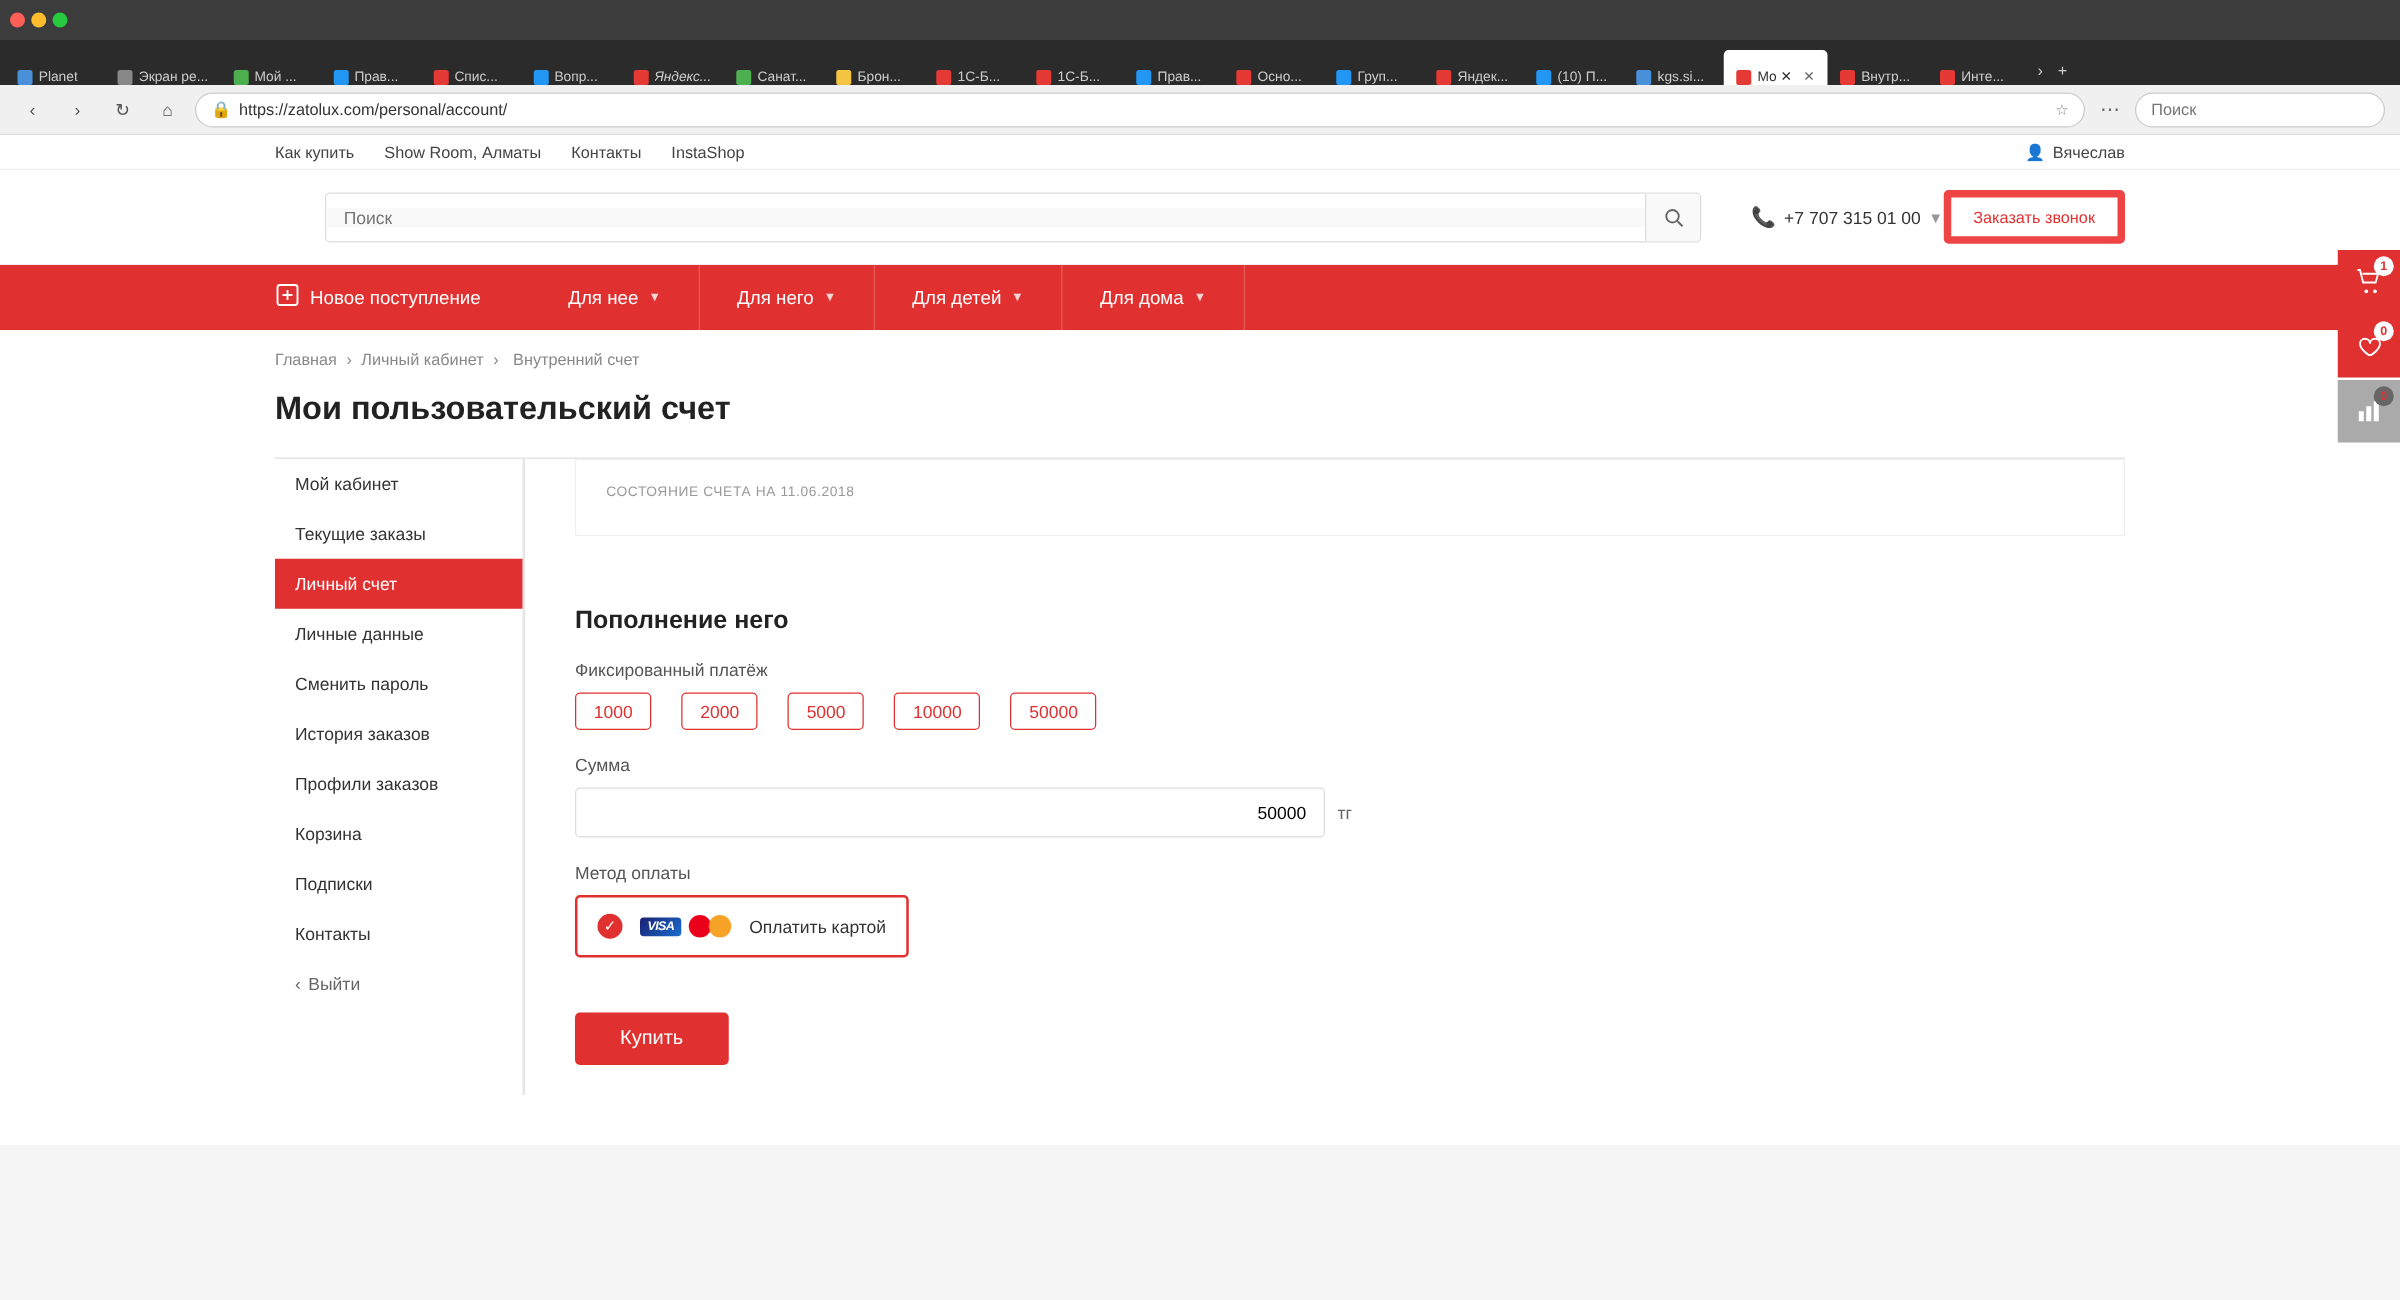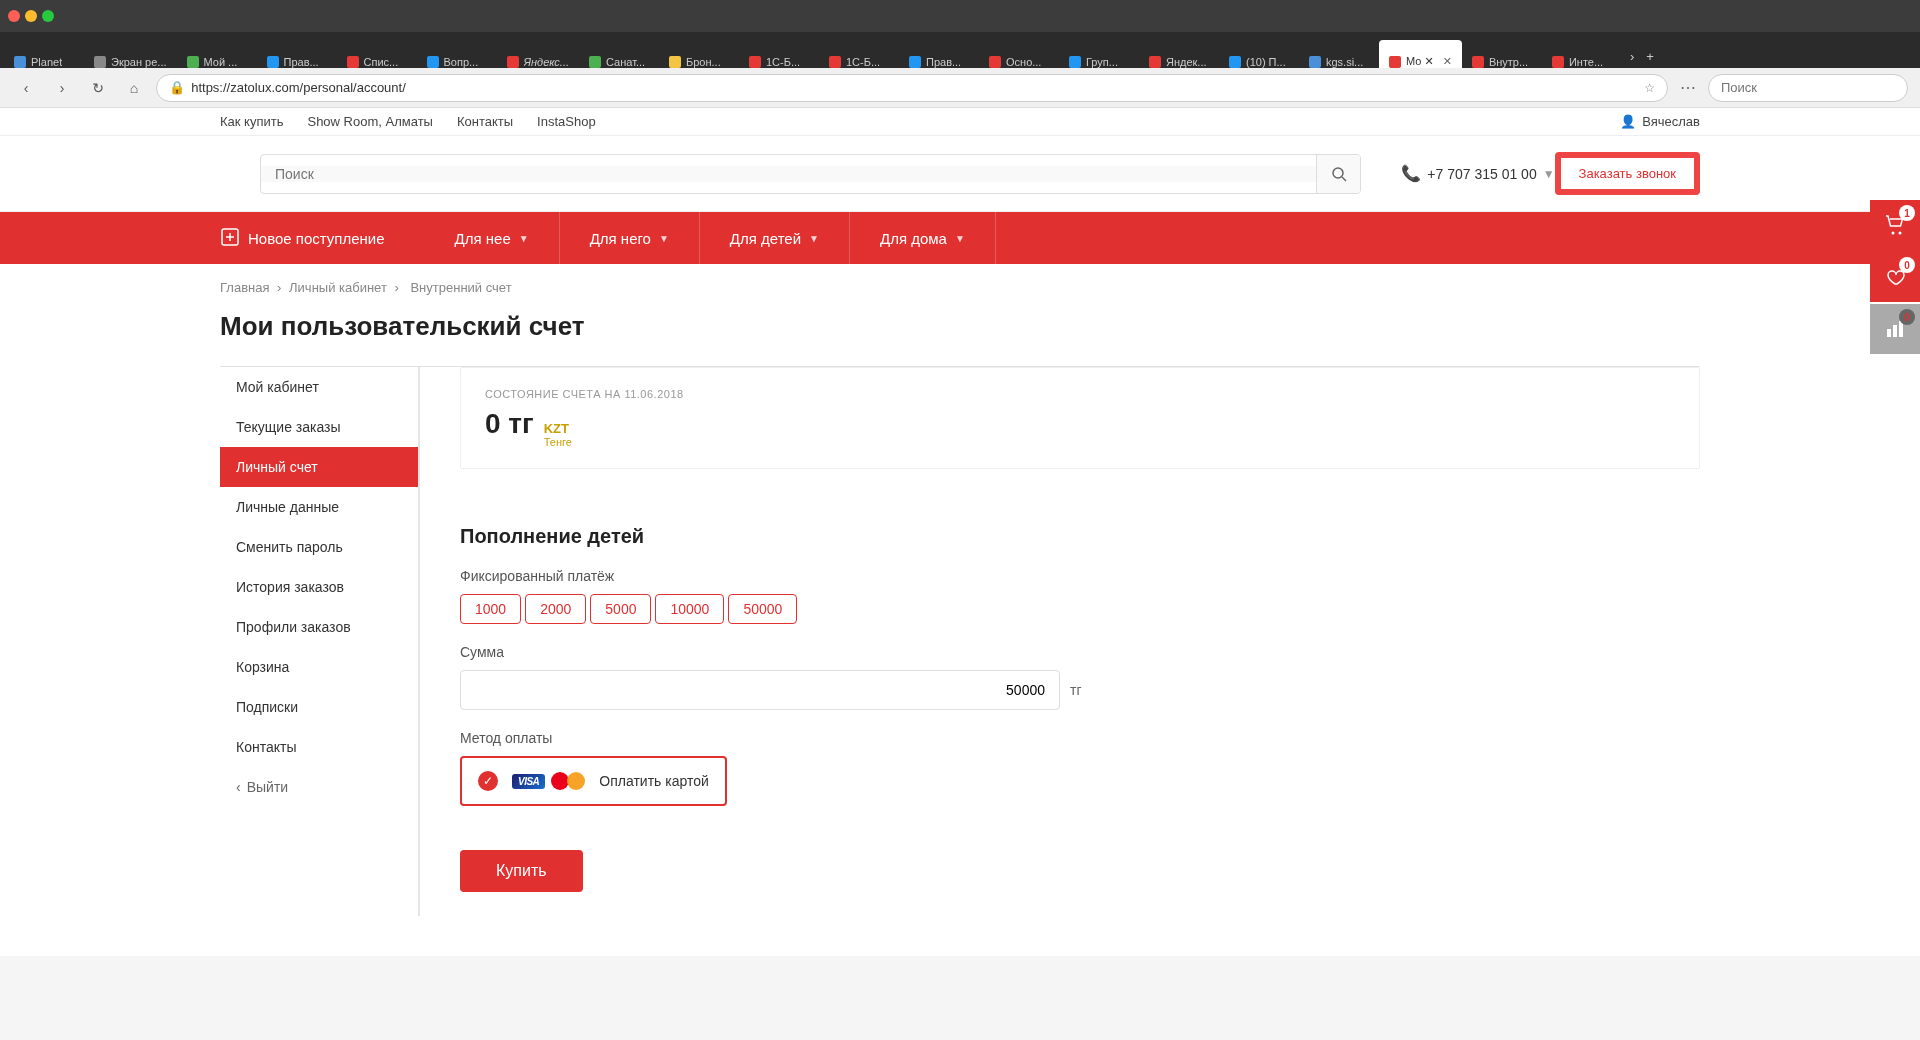--- a/index.html
+++ b/index.html
@@ -241,21 +241,21 @@
     .balance-currency-code { font-size: 13px; font-weight: bold; color: #c8a000; }
     .balance-currency-name { font-size: 11px; color: #c8a000; }
 
     
     .topup-section { padding: 24px 0; }
     .topup-title { font-size: 20px; font-weight: bold; color: #222; margin-bottom: 20px; }
 
     .form-group { margin-bottom: 20px; }
     .form-label { font-size: 14px; color: #555; margin-bottom: 10px; display: block; }
 
-    .fixed-amounts { display: flex; gap: 4px; flex-wrap: wrap; }
+    .fixed-amounts { display: flex; gap: 24px; flex-wrap: wrap; }
     .amount-btn {
       border: 1px solid #e03030;
       background: white;
       color: #e03030;
       padding: 6px 14px;
       font-size: 14px;
       border-radius: 4px;
       cursor: pointer;
     }
 
@@ -568,34 +568,24 @@
         <div class="sidebar-logout">
           <span>‹</span>
           <span>Выйти</span>
         </div>
       </div>
 
       <div class="main-panel">
 
         <div class="balance-section">
           <div class="balance-date">СОСТОЯНИЕ СЧЕТА НА 11.06.2018</div>
-          <div class="balance-amount">
-            <span class="balance-value">
-              <span>0</span>
-              <span> тг</span>
-            </span>
-            <div class="balance-currency-block">
-              <span class="balance-currency-code">KZT</span>
-              <span class="balance-currency-name">Тенге</span>
-            </div>
-          </div>
         </div>
 
         <div class="topup-section">
-          <div class="topup-title">Пополнение детей</div>
+          <div class="topup-title">Пополнение него</div>
 
           
           <div class="form-group">
             <label class="form-label">Фиксированный платёж</label>
             <div class="fixed-amounts">
               <button class="amount-btn">1000</button>
               <button class="amount-btn">2000</button>
               <button class="amount-btn">5000</button>
               <button class="amount-btn">10000</button>
               <button class="amount-btn">50000</button>

